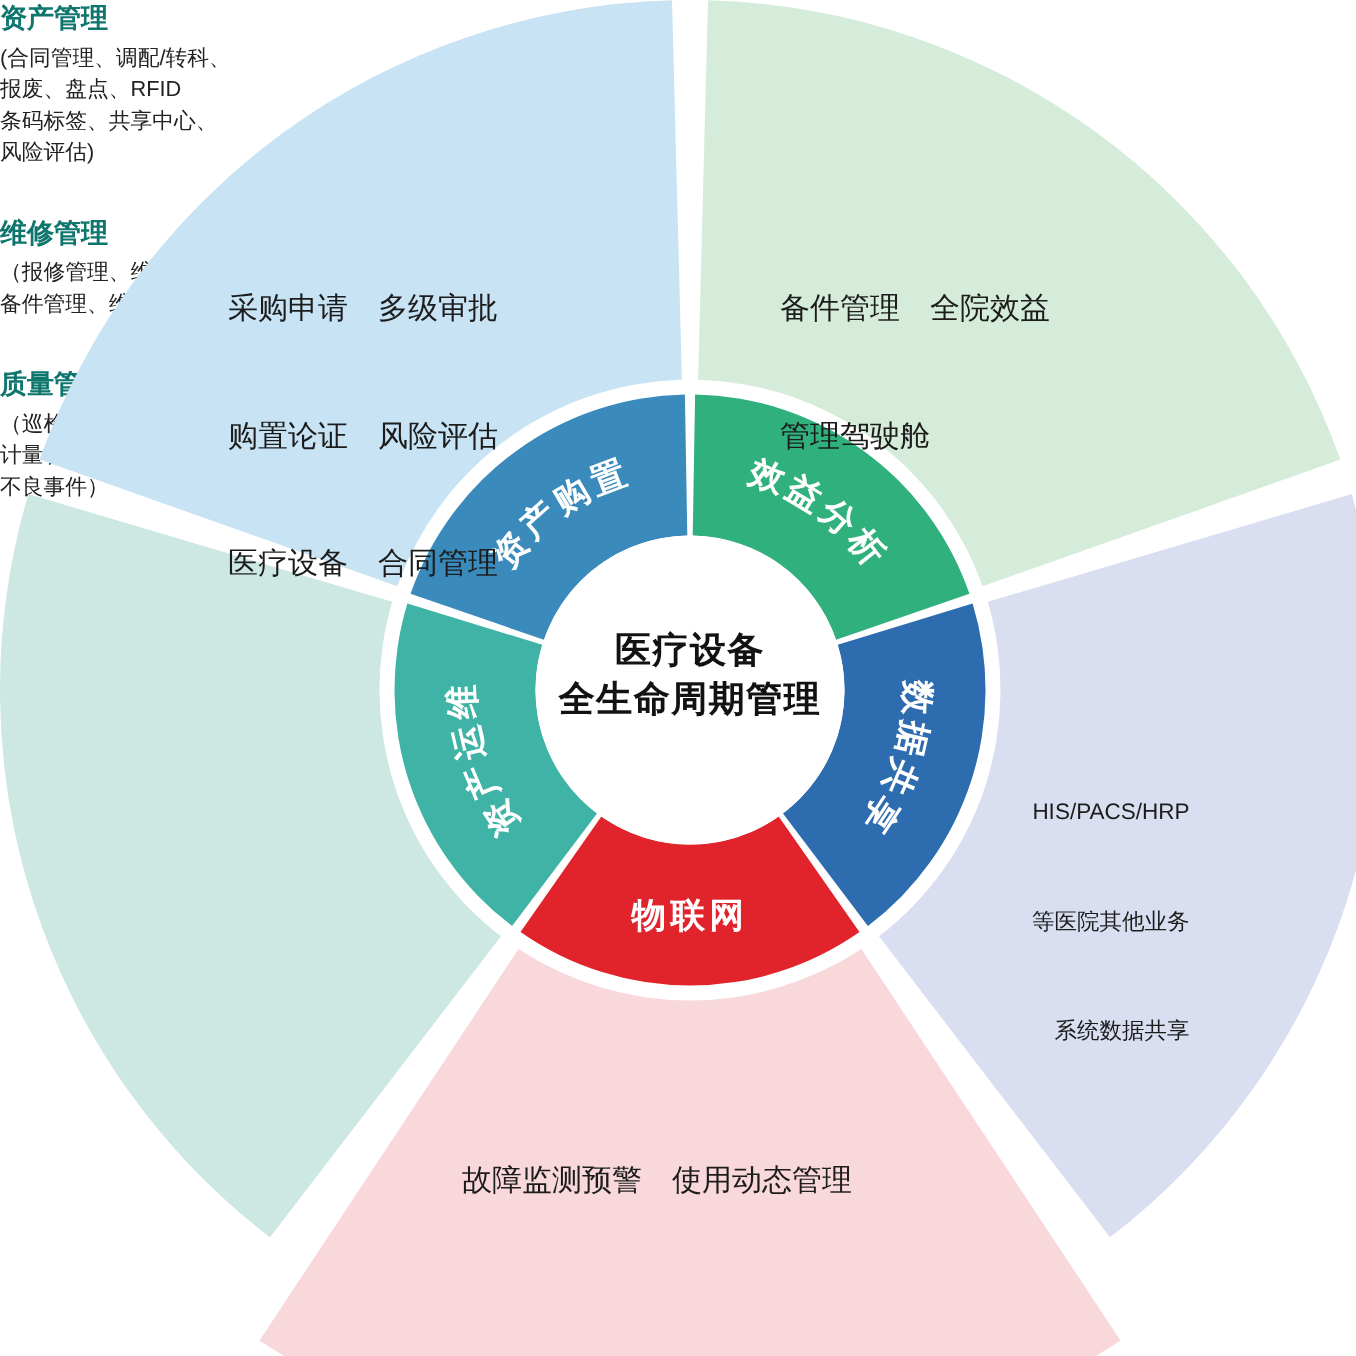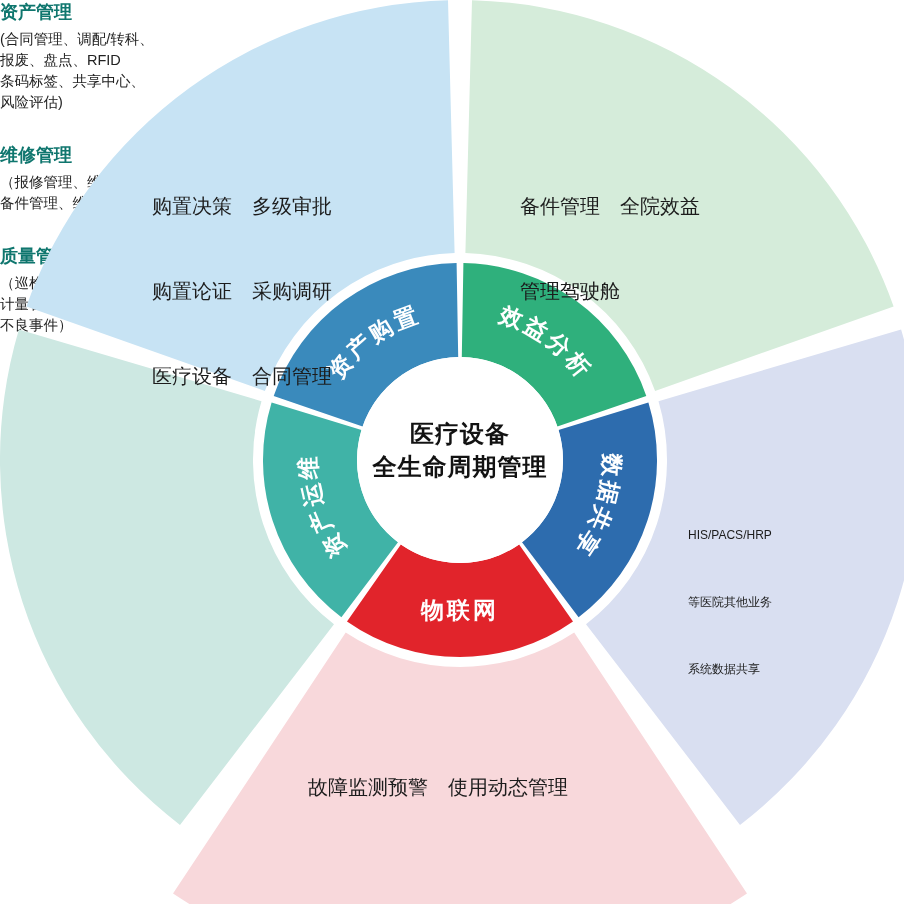--- a/index.html
+++ b/index.html
@@ -11,21 +11,21 @@
     font-family: "Liberation Sans", "DejaVu Sans", sans-serif;
     font-size: 23px; font-weight: bold; fill: #ffffff;
     letter-spacing: 3px; text-anchor: middle;
   }
 
   .txt { position: absolute; color: #1c1c1c; white-space: pre; }
   .txt .line { height: 39px; line-height: 39px; }
 
   #txt-procurement { left: 152px; top: 141px; font-size: 20px; font-weight: 500; }
   #txt-benefit     { left: 520px; top: 141px; font-size: 20px; font-weight: 500; }
-  #txt-datasharing { left: 688px; top: 488px; font-size: 12px; font-weight: 500; }
+  #txt-datasharing { left: 688px; top: 488px; font-size: 15px; font-weight: 500; text-align: right; }
   #txt-iot         { left: 308px; top: 722px; font-size: 20px; font-weight: 500; }
 
   #txt-operations  { left: 88px; top: 370px; }
   .ops-group { margin-bottom: 30px; }
   .ops-title { font-size: 18px; font-weight: bold; color: #0f766e; line-height: 24px; margin-bottom: 5px; }
   .ops-line  { font-size: 14.5px; color: #222222; line-height: 21px; white-space: pre; }
 
   #center-title {
     position: absolute; left: 330px; top: 417px; width: 260px;
     text-align: center; color: #121212; font-weight: bold;
@@ -73,22 +73,22 @@
     </text>
     <text class="ring-label" x="460" y="618" text-anchor="middle">物联网</text>
   </svg>
 
   <div id="center-title">
     <div>医疗设备</div>
     <div>全生命周期管理</div>
   </div>
 
   <div id="txt-procurement" class="txt">
-    <div class="line">购置决策　多级审批</div>
-    <div class="line">购置论证　采购调研</div>
+    <div class="line">采购申请　多级审批</div>
+    <div class="line">购置论证　风险评估</div>
     <div class="line">医疗设备　合同管理</div>
   </div>
 
   <div id="txt-benefit" class="txt">
     <div class="line">备件管理　全院效益</div>
     <div class="line">管理驾驶舱</div>
   </div>
 
   <div id="txt-datasharing" class="txt">
     <div class="line">HIS/PACS/HRP</div>

